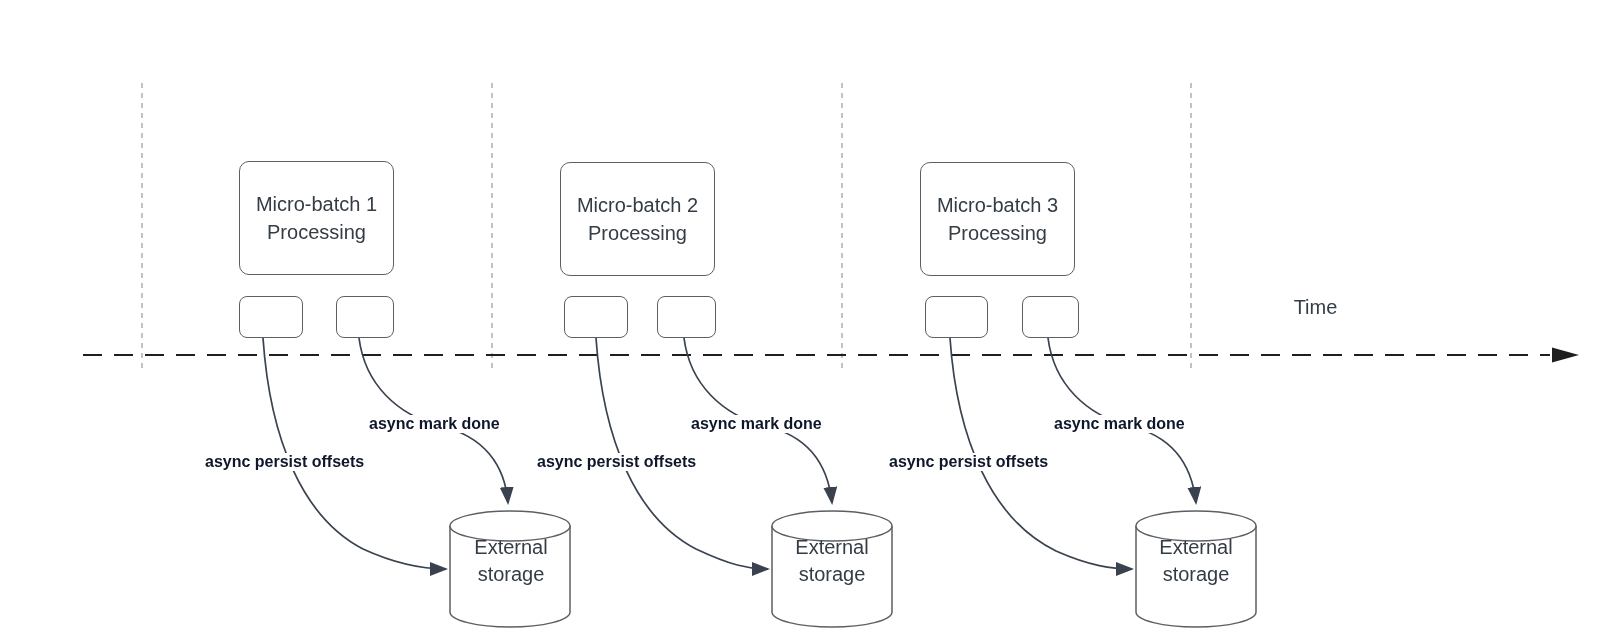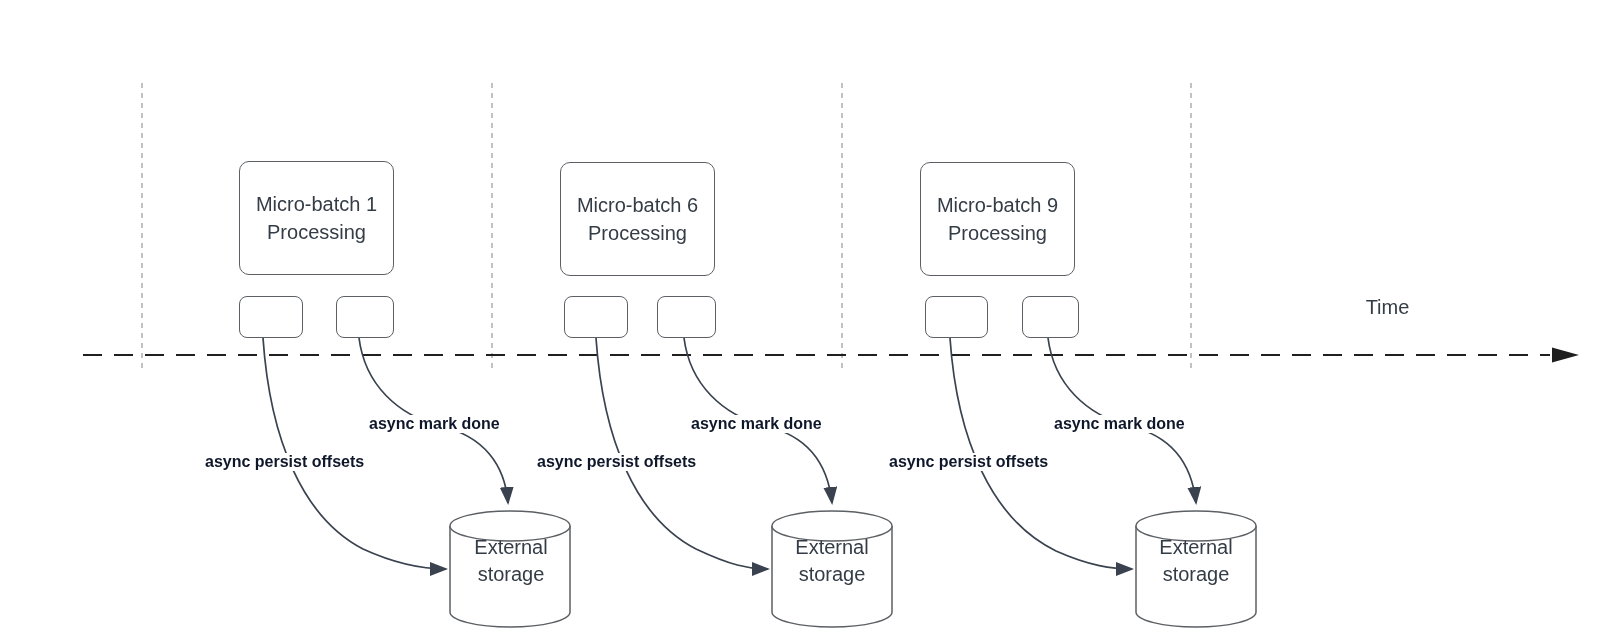--- a/index.html
+++ b/index.html
@@ -69,21 +69,21 @@
     text-align: center;
     font-size: 20px; line-height: 27px;
     color: #343c46;
     white-space: pre-line;
   }
   .store-1 { left: 451px; }
   .store-2 { left: 772px; }
   .store-3 { left: 1136px; }
   .time-label {
     position: absolute;
-    left: 1340px; top: 261px; width: 95px;
+    left: 1268px; top: 261px; width: 95px;
     text-align: center;
     font-size: 20px; line-height: 22px;
     color: #343c46;
   }
 </style>
 </head>
 <body>
 
 <div class="stage">
 
@@ -120,23 +120,23 @@
 
     <path d="M596,303 C603,405 636,483 696,514 C730,530 748,534 768,534" fill="none" stroke="#39424e" stroke-width="1.7" marker-end="url(#ah)"></path>
     <path d="M684,303 C690,350 723,380 765,391 C809,401 828,430 832,468" fill="none" stroke="#39424e" stroke-width="1.7" marker-end="url(#ah)"></path>
 
     <path d="M950,303 C957,405 992,485 1056,516 C1090,531 1112,534 1132,534" fill="none" stroke="#39424e" stroke-width="1.7" marker-end="url(#ah)"></path>
     <path d="M1048,303 C1054,350 1087,380 1129,391 C1173,401 1192,430 1196,468" fill="none" stroke="#39424e" stroke-width="1.7" marker-end="url(#ah)"></path>
   </svg>
 
   <div class="proc-box box-1">Micro-batch 1
 Processing</div>
-  <div class="proc-box box-2">Micro-batch 6
+  <div class="proc-box box-2">Micro-batch 2
 Processing</div>
-  <div class="proc-box box-3">Micro-batch 9
+  <div class="proc-box box-3">Micro-batch 3
 Processing</div>
 
   <div class="mini mini-1a"></div>
   <div class="mini mini-1b"></div>
   <div class="mini mini-2a"></div>
   <div class="mini mini-2b"></div>
   <div class="mini mini-3a"></div>
   <div class="mini mini-3b"></div>
 
   <div class="flow-label persist-1">async persist offsets</div>

